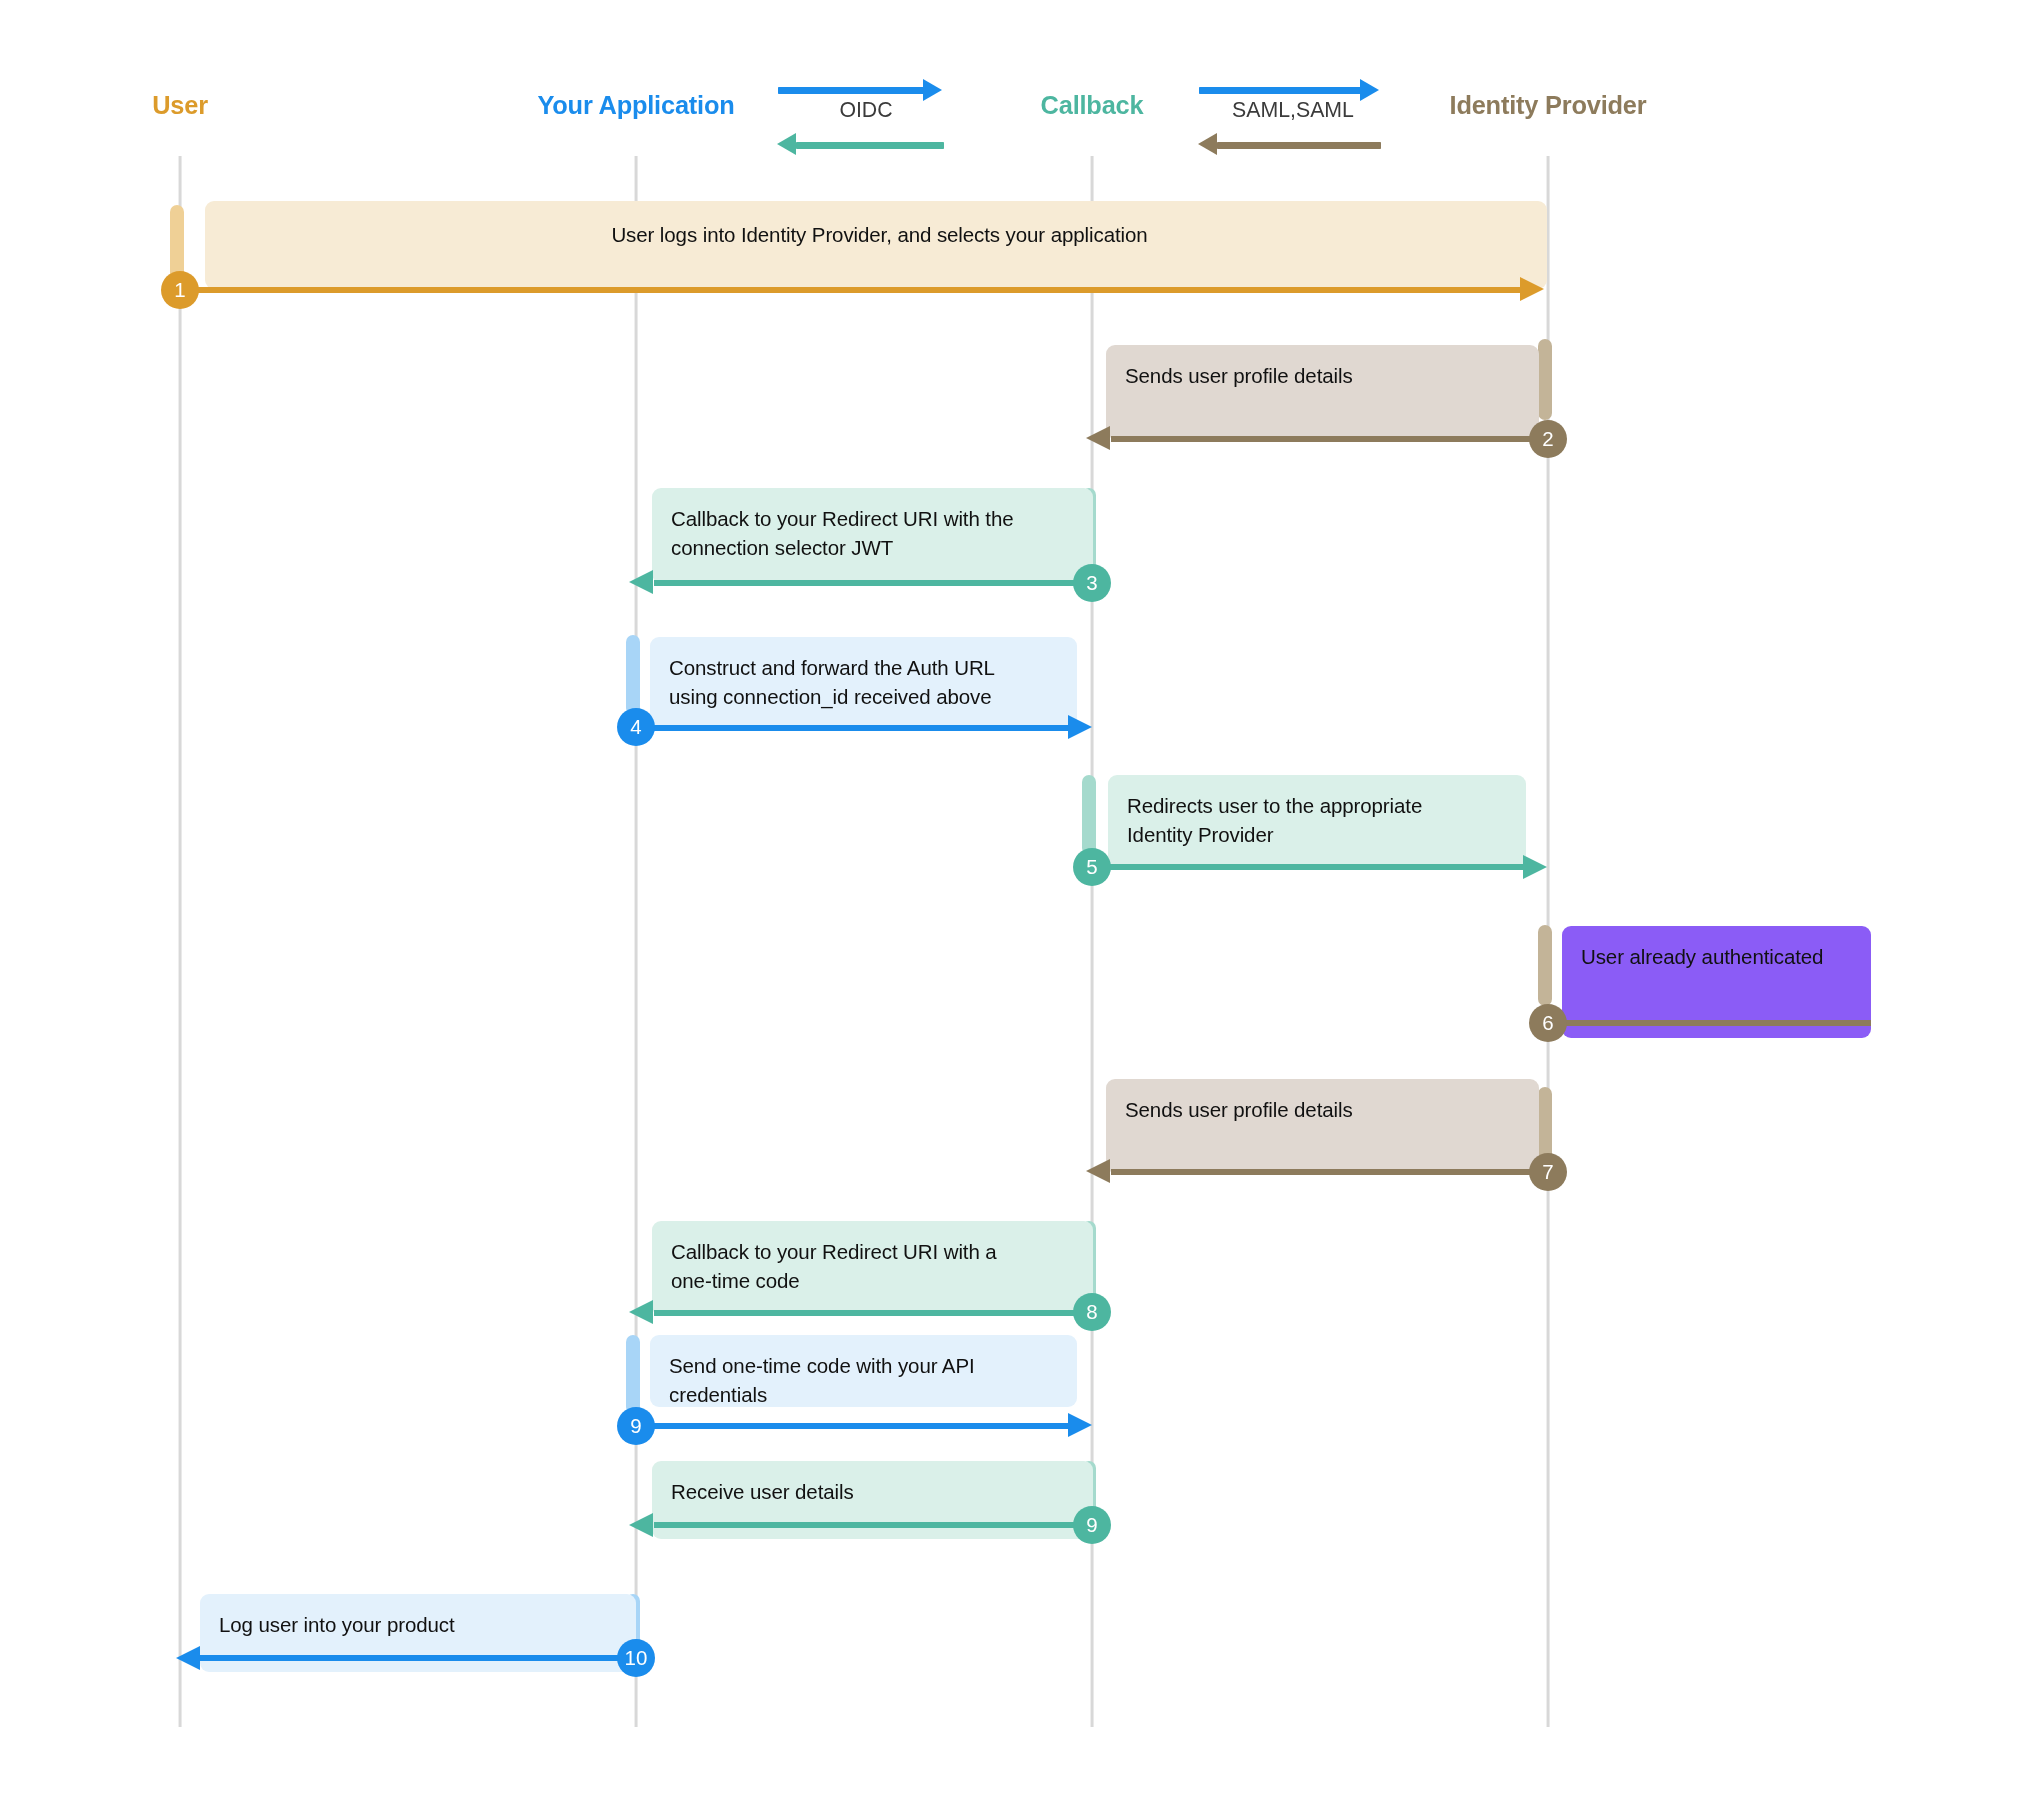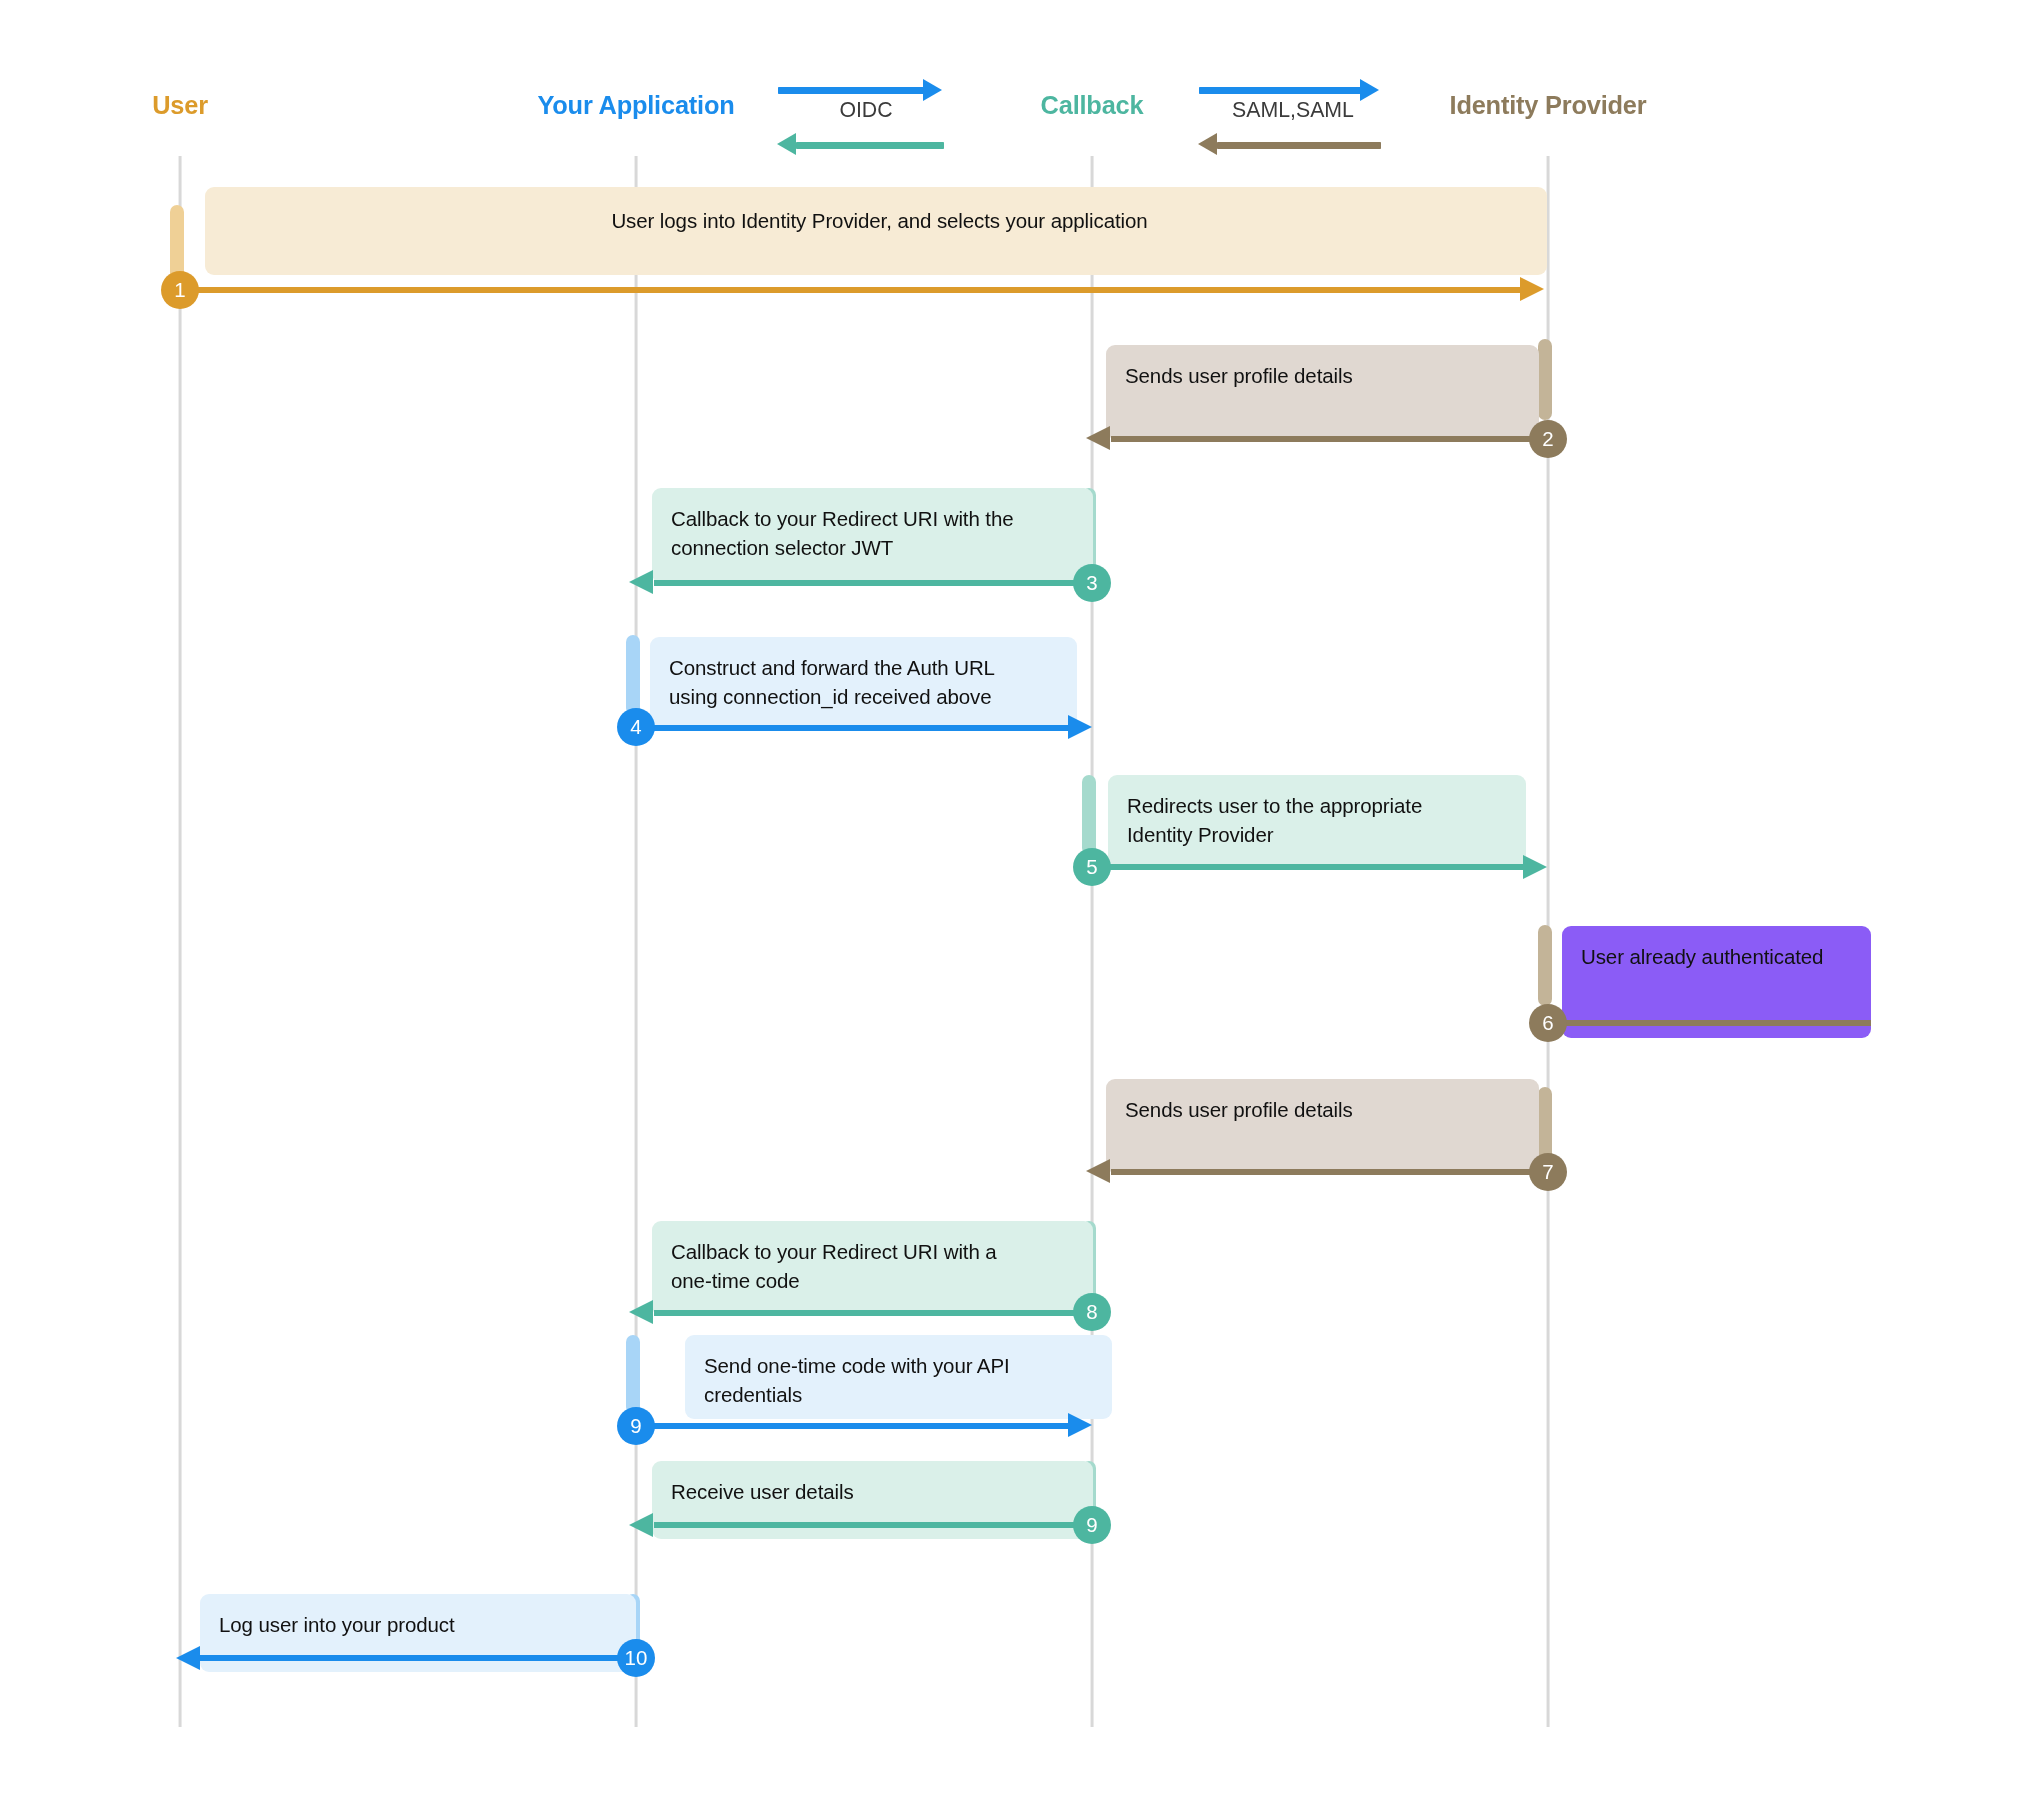--- a/index.html
+++ b/index.html
@@ -61,21 +61,21 @@
   <div class="lg-label" style="left:1293px;top:98px;">SAML,SAML</div>
   <div class="lg-arrow" style="left:1217px;top:142px;width:164px;background:#8D7B5C;"></div>
   <div class="lg-head" style="left:1198px;top:133px;border-right:19px solid #8D7B5C;"></div>
 
   <div class="lifeline" style="left:180px;top:156px;height:1571px;"></div>
   <div class="lifeline" style="left:636px;top:156px;height:1571px;"></div>
   <div class="lifeline" style="left:1092px;top:156px;height:1571px;"></div>
   <div class="lifeline" style="left:1548px;top:156px;height:1571px;"></div>
 
   <div class="act" style="left:177px;top:205px;height:79px;background:#EFD096;"></div>
-  <div class="note center" style="left:205px;top:187px;width:1342px;height:88px;background:#F7EBD5;padding-left:7px;">
+  <div class="note center" style="left:205px;top:201px;width:1342px;height:88px;background:#F7EBD5;padding-left:7px;">
     <div class="note-txt">User logs into Identity Provider, and selects your application</div>
   </div>
   <div class="arrow-line" style="left:180px;top:287px;width:1340px;background:#DC9B2B;"></div>
   <div class="arrow-head" style="left:1520px;top:277px;border-left:24.6px solid #DC9B2B;"></div>
   <div class="step" style="left:180px;top:290px;width:38px;height:38px;background:#DC9B2B;">1</div>
 
   <div class="act" style="left:1545px;top:339px;height:81px;background:#C3B498;"></div>
   <div class="note" style="left:1106px;top:345px;width:433px;height:94px;background:#E0D8D1;">
     <div class="note-txt">Sends user profile details</div>
   </div>
@@ -128,21 +128,21 @@
   <div class="act" style="left:1089px;top:1221px;height:80px;background:#A5DACD;"></div>
   <div class="note" style="left:652px;top:1221px;width:441px;height:95px;background:#DAF0E9;">
     <div class="note-txt">Callback to your Redirect URI with a
 one-time code</div>
   </div>
   <div class="arrow-line" style="left:654px;top:1310px;width:438px;background:#4DB6A0;"></div>
   <div class="arrow-head" style="left:629px;top:1300px;border-right:24.6px solid #4DB6A0;"></div>
   <div class="step" style="left:1092px;top:1312px;width:38px;height:38px;background:#4DB6A0;">8</div>
 
   <div class="act" style="left:633px;top:1335px;height:79px;background:#A8D5F7;"></div>
-  <div class="note" style="left:650px;top:1335px;width:427px;height:84px;background:#E3F1FC;margin-left:35px;">
+  <div class="note" style="left:650px;top:1335px;width:427px;height:72px;background:#E3F1FC;">
     <div class="note-txt">Send one-time code with your API
 credentials</div>
   </div>
   <div class="arrow-line" style="left:636px;top:1423px;width:432px;background:#1A8CEC;"></div>
   <div class="arrow-head" style="left:1068px;top:1413px;border-left:24.6px solid #1A8CEC;"></div>
   <div class="step" style="left:636px;top:1426px;width:38px;height:38px;background:#1A8CEC;">9</div>
 
   <div class="act" style="left:1089px;top:1461px;height:64px;background:#A5DACD;"></div>
   <div class="note" style="left:652px;top:1461px;width:441px;height:78px;background:#DAF0E9;">
     <div class="note-txt">Receive user details</div>

